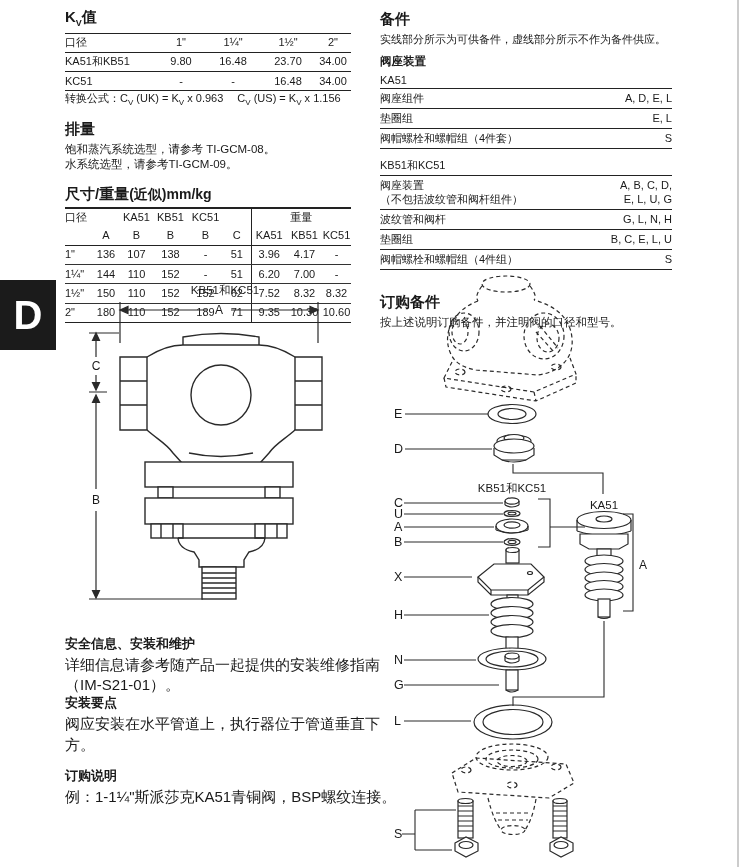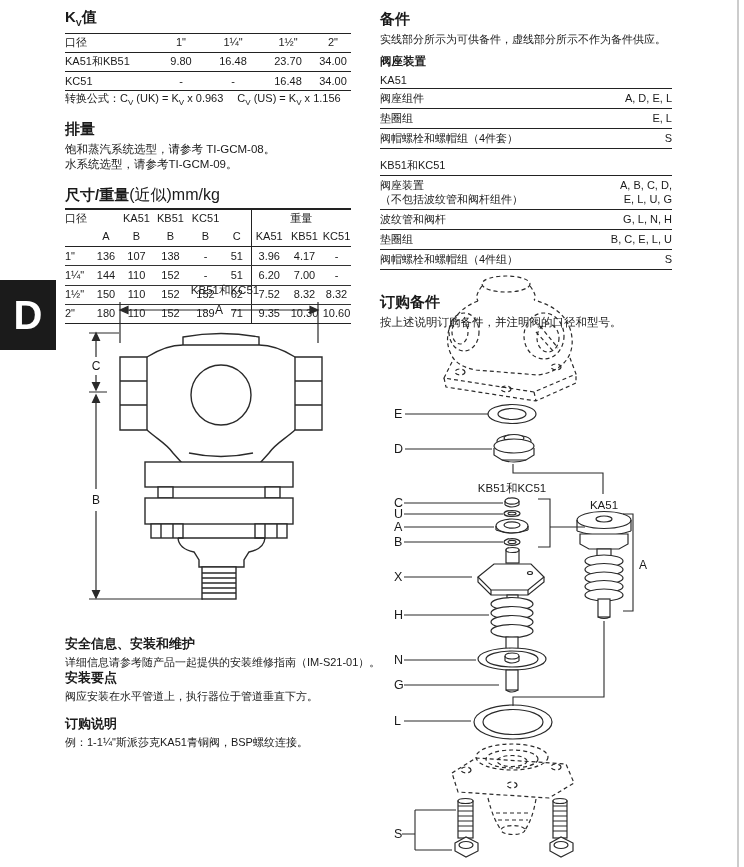--- a/index.html
+++ b/index.html
@@ -7,24 +7,24 @@
         font-family:"Liberation Sans","DejaVu Sans",sans-serif;color:#1a1a1a;}
   .right-edge{position:absolute;left:737px;top:0;width:2px;height:867px;background:#cccccc;}
   .side-tab{position:absolute;left:0;top:280px;width:56px;height:70px;background:#1b1b1b;color:#fff;
             display:flex;align-items:center;justify-content:center;font-size:40px;font-weight:bold;}
   .col-left{position:absolute;left:65px;top:8px;width:290px;}
   .col-right{position:absolute;left:380px;top:10px;width:292px;}
   .blk-bottom{position:absolute;left:65px;top:636px;width:335px;}
   .h1{font-size:15px;font-weight:bold;margin:0 0 4px 0;line-height:1.2;}
   .h2{font-size:13px;font-weight:bold;margin:0 0 2px 0;line-height:1.3;}
   .txt{font-size:11.5px;margin:0;line-height:1.35;}
-  .small{font-size:11px;}
+  .small{font-size:15px;}
   sub.v{font-size:9px;font-weight:bold;}
   sub.vf{font-size:8px;}
-  .tsuffix{font-size:16px;font-weight:normal;}
+  .tsuffix{font-size:14px;font-weight:bold;}
   table.tbl{border-collapse:collapse;table-layout:fixed;width:286px;font-size:11px;line-height:1.2;}
   table.tbl td{padding:2.5px 0;text-align:center;overflow:hidden;white-space:nowrap;}
   table.tbl td.l{text-align:left;margin-left:8px;}
   .kv-tbl tr td{border-bottom:1.5px solid #222;}
   .kv-tbl{border-top:1.5px solid #222;margin-top:2px;}
   .formula{font-size:11px;white-space:nowrap;}
   .formula .gap{margin-left:14px;}
   .mt10{margin-top:12px;}
   .dims-tbl{border-top:2px solid #222;margin-top:2px;}
   .dims-tbl tr.h2r td{border-bottom:1.5px solid #222;}

